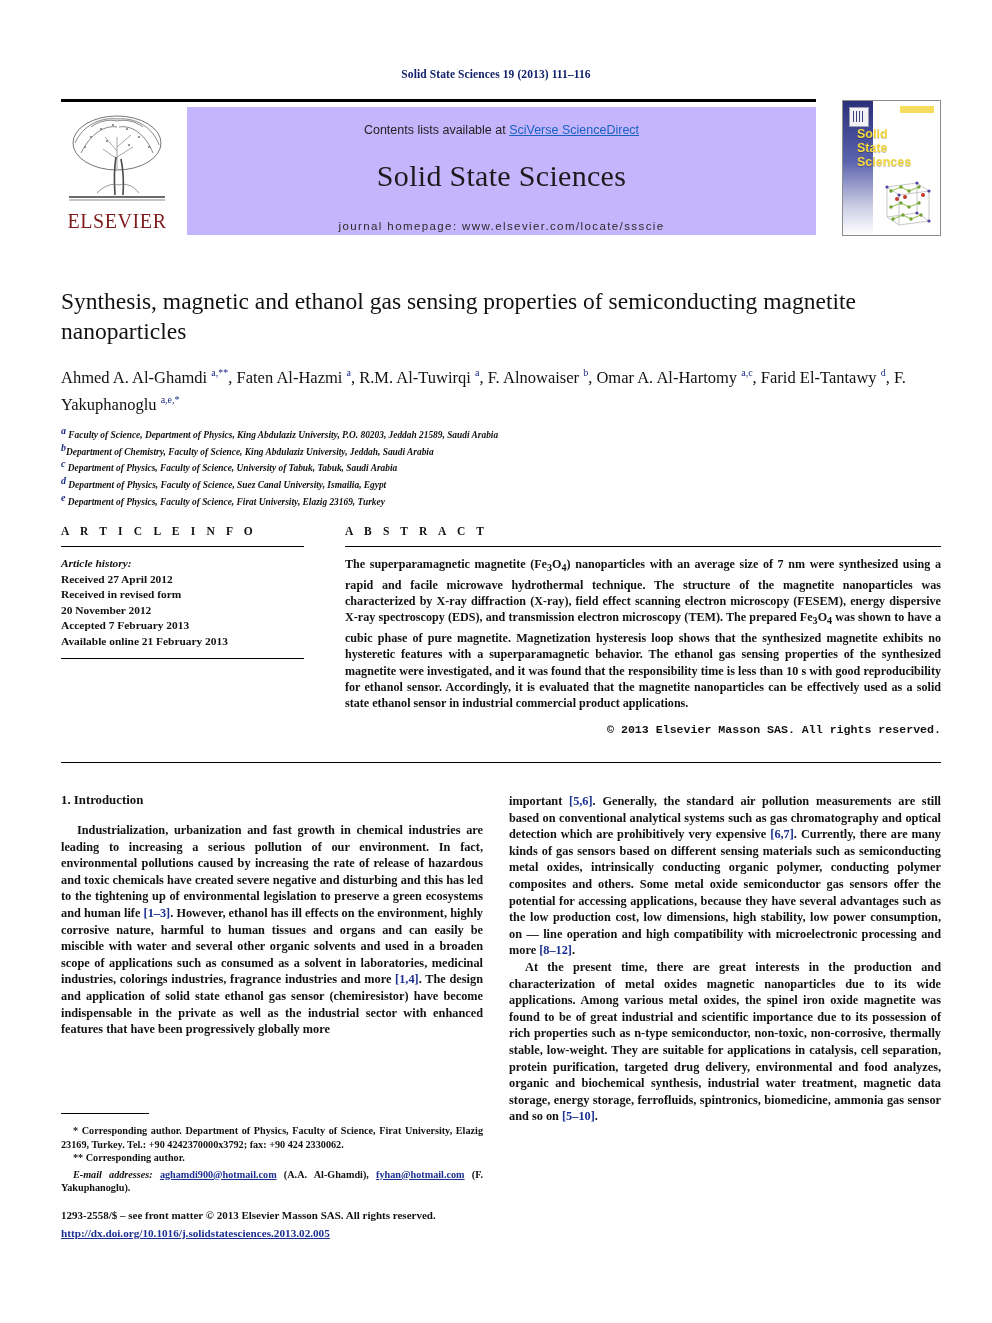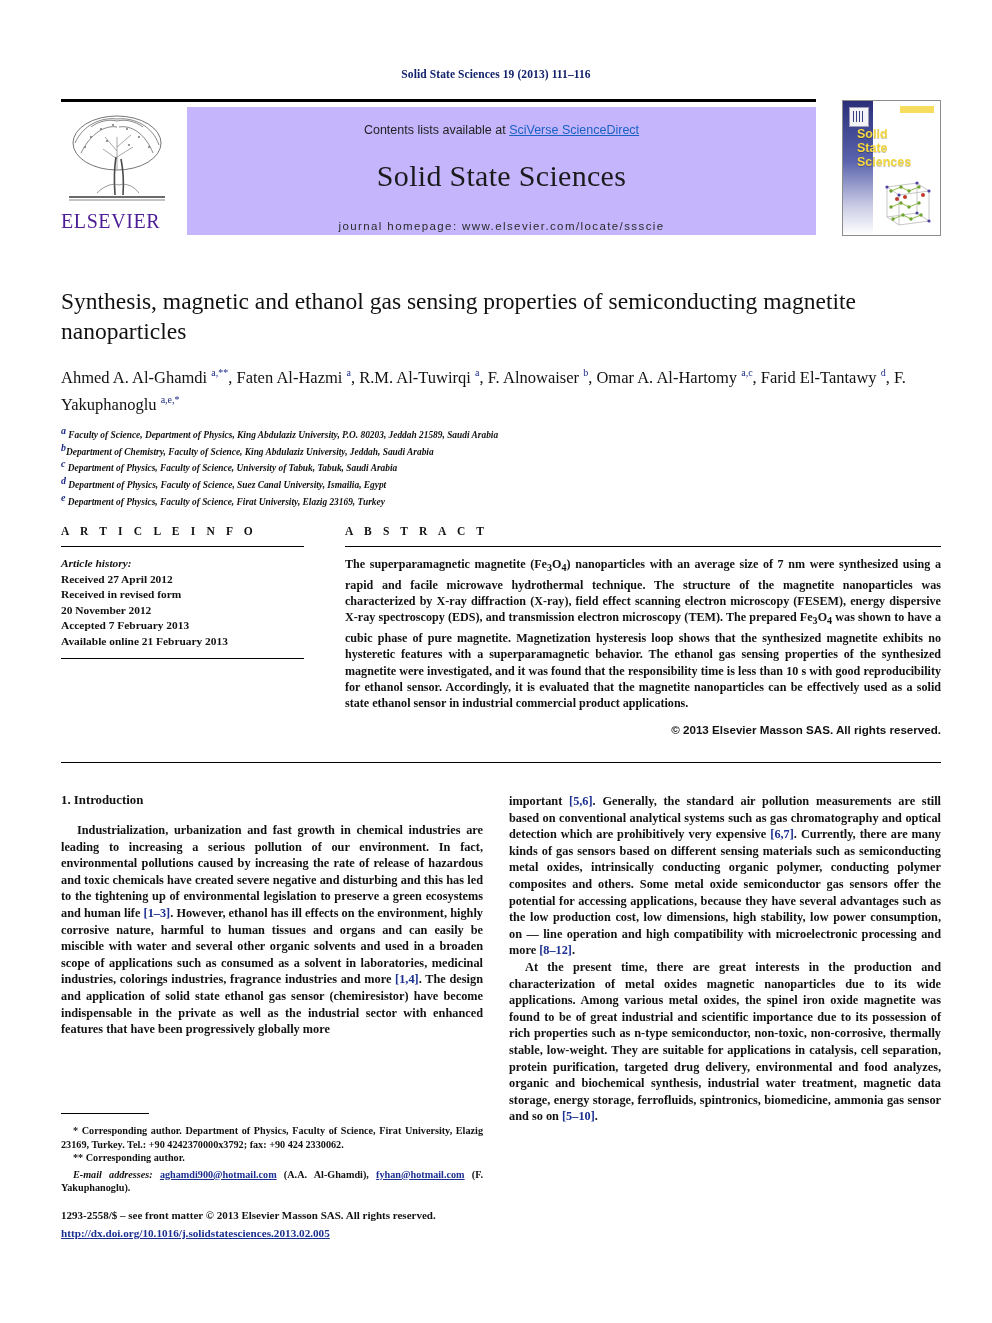--- a/index.html
+++ b/index.html
@@ -57,22 +57,22 @@
     top: 8px;
     width: 112px;
     height: 128px;
   }
   .tree-svg { display:block; }
   .elsevier-word {
     position: absolute;
     left: 0;
     bottom: 2px;
     width: 112px;
-    text-align: left;
-    color: #4c1d95;
+    text-align: center;
+    color: #7f1d1d;
     font-family: "Liberation Serif", serif;
     font-size: 20px;
     letter-spacing: 0.6px;
   }
   .grey-panel {
     position: absolute;
     left: 126px;
     top: 8px;
     width: 629px;
     height: 128px;
@@ -242,21 +242,21 @@
     font-weight: bold;
     font-size: 12.1px;
     line-height: 16.3px;
     text-align: justify;
     color: #111;
     margin: 0;
   }
   .copyright-line {
     margin-top: 12px;
     text-align: right;
-    font-family: Liberation Sans, sans-serif;
+    font-family: Liberation Mono, monospace;
     font-weight: bold;
     font-size: 11.6px;
     color: #111;
   }
 
   
   .body-rule {
     position: absolute;
     left: 61px;
     top: 762px;

